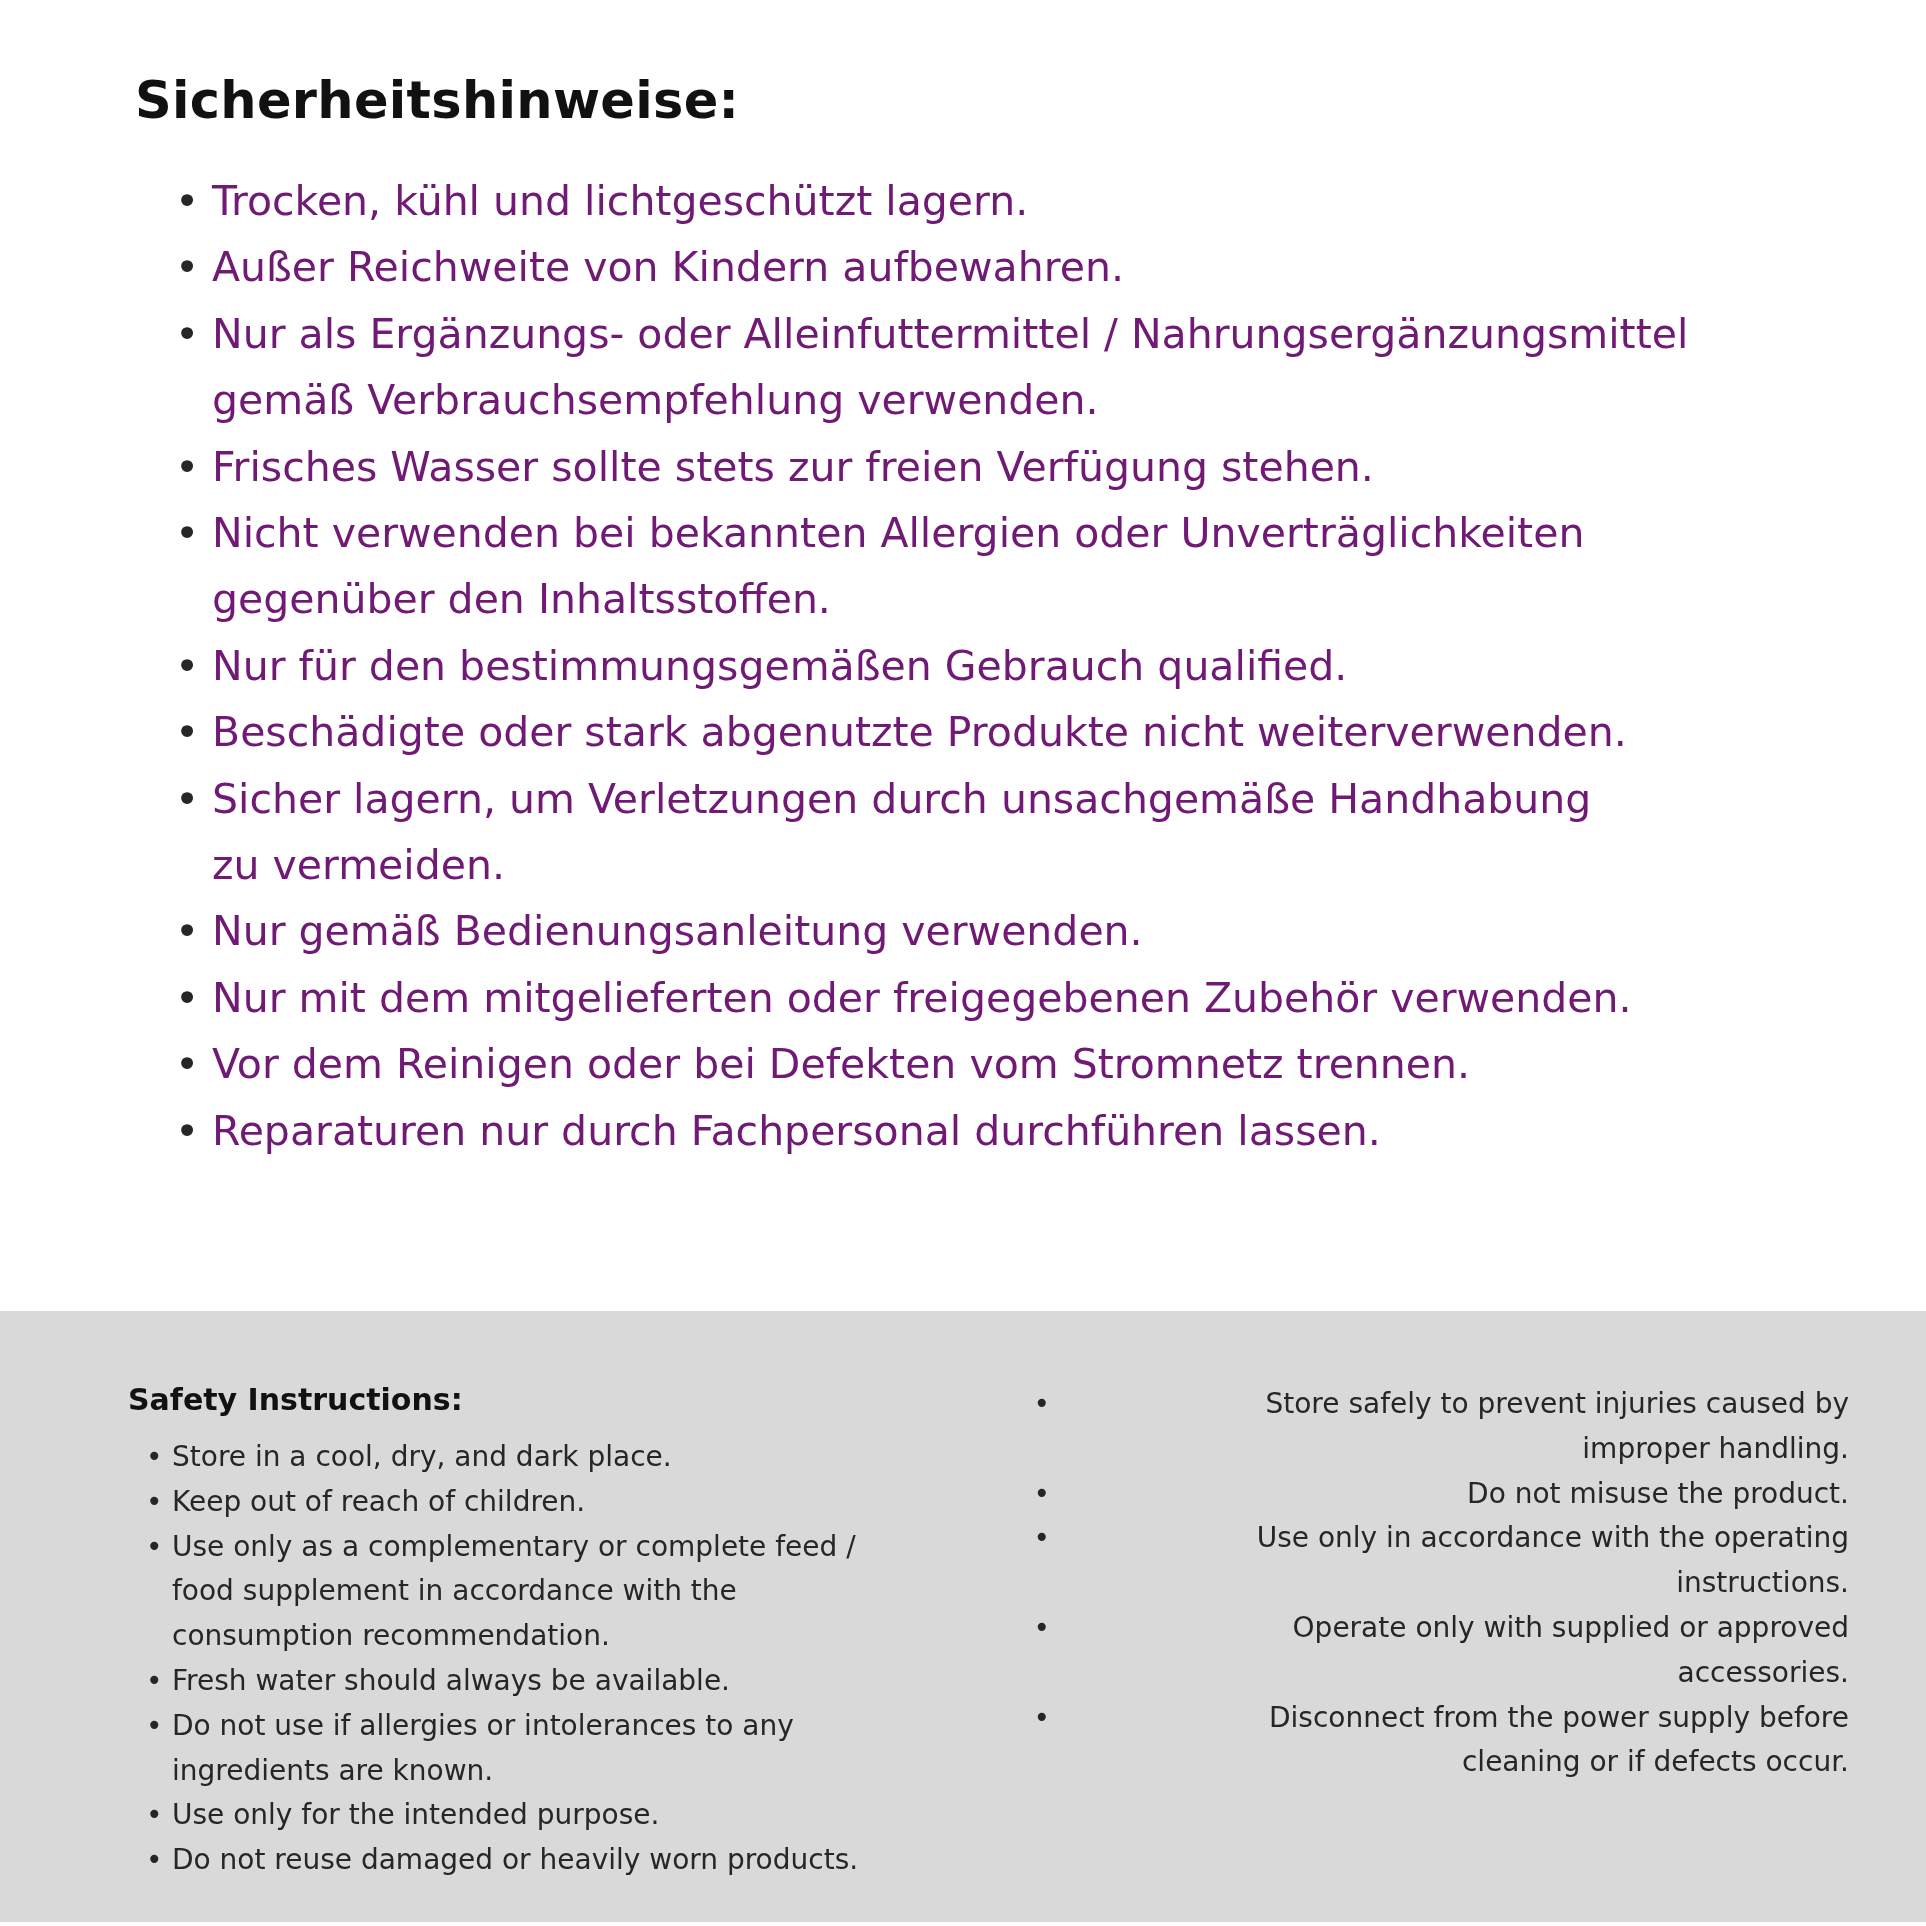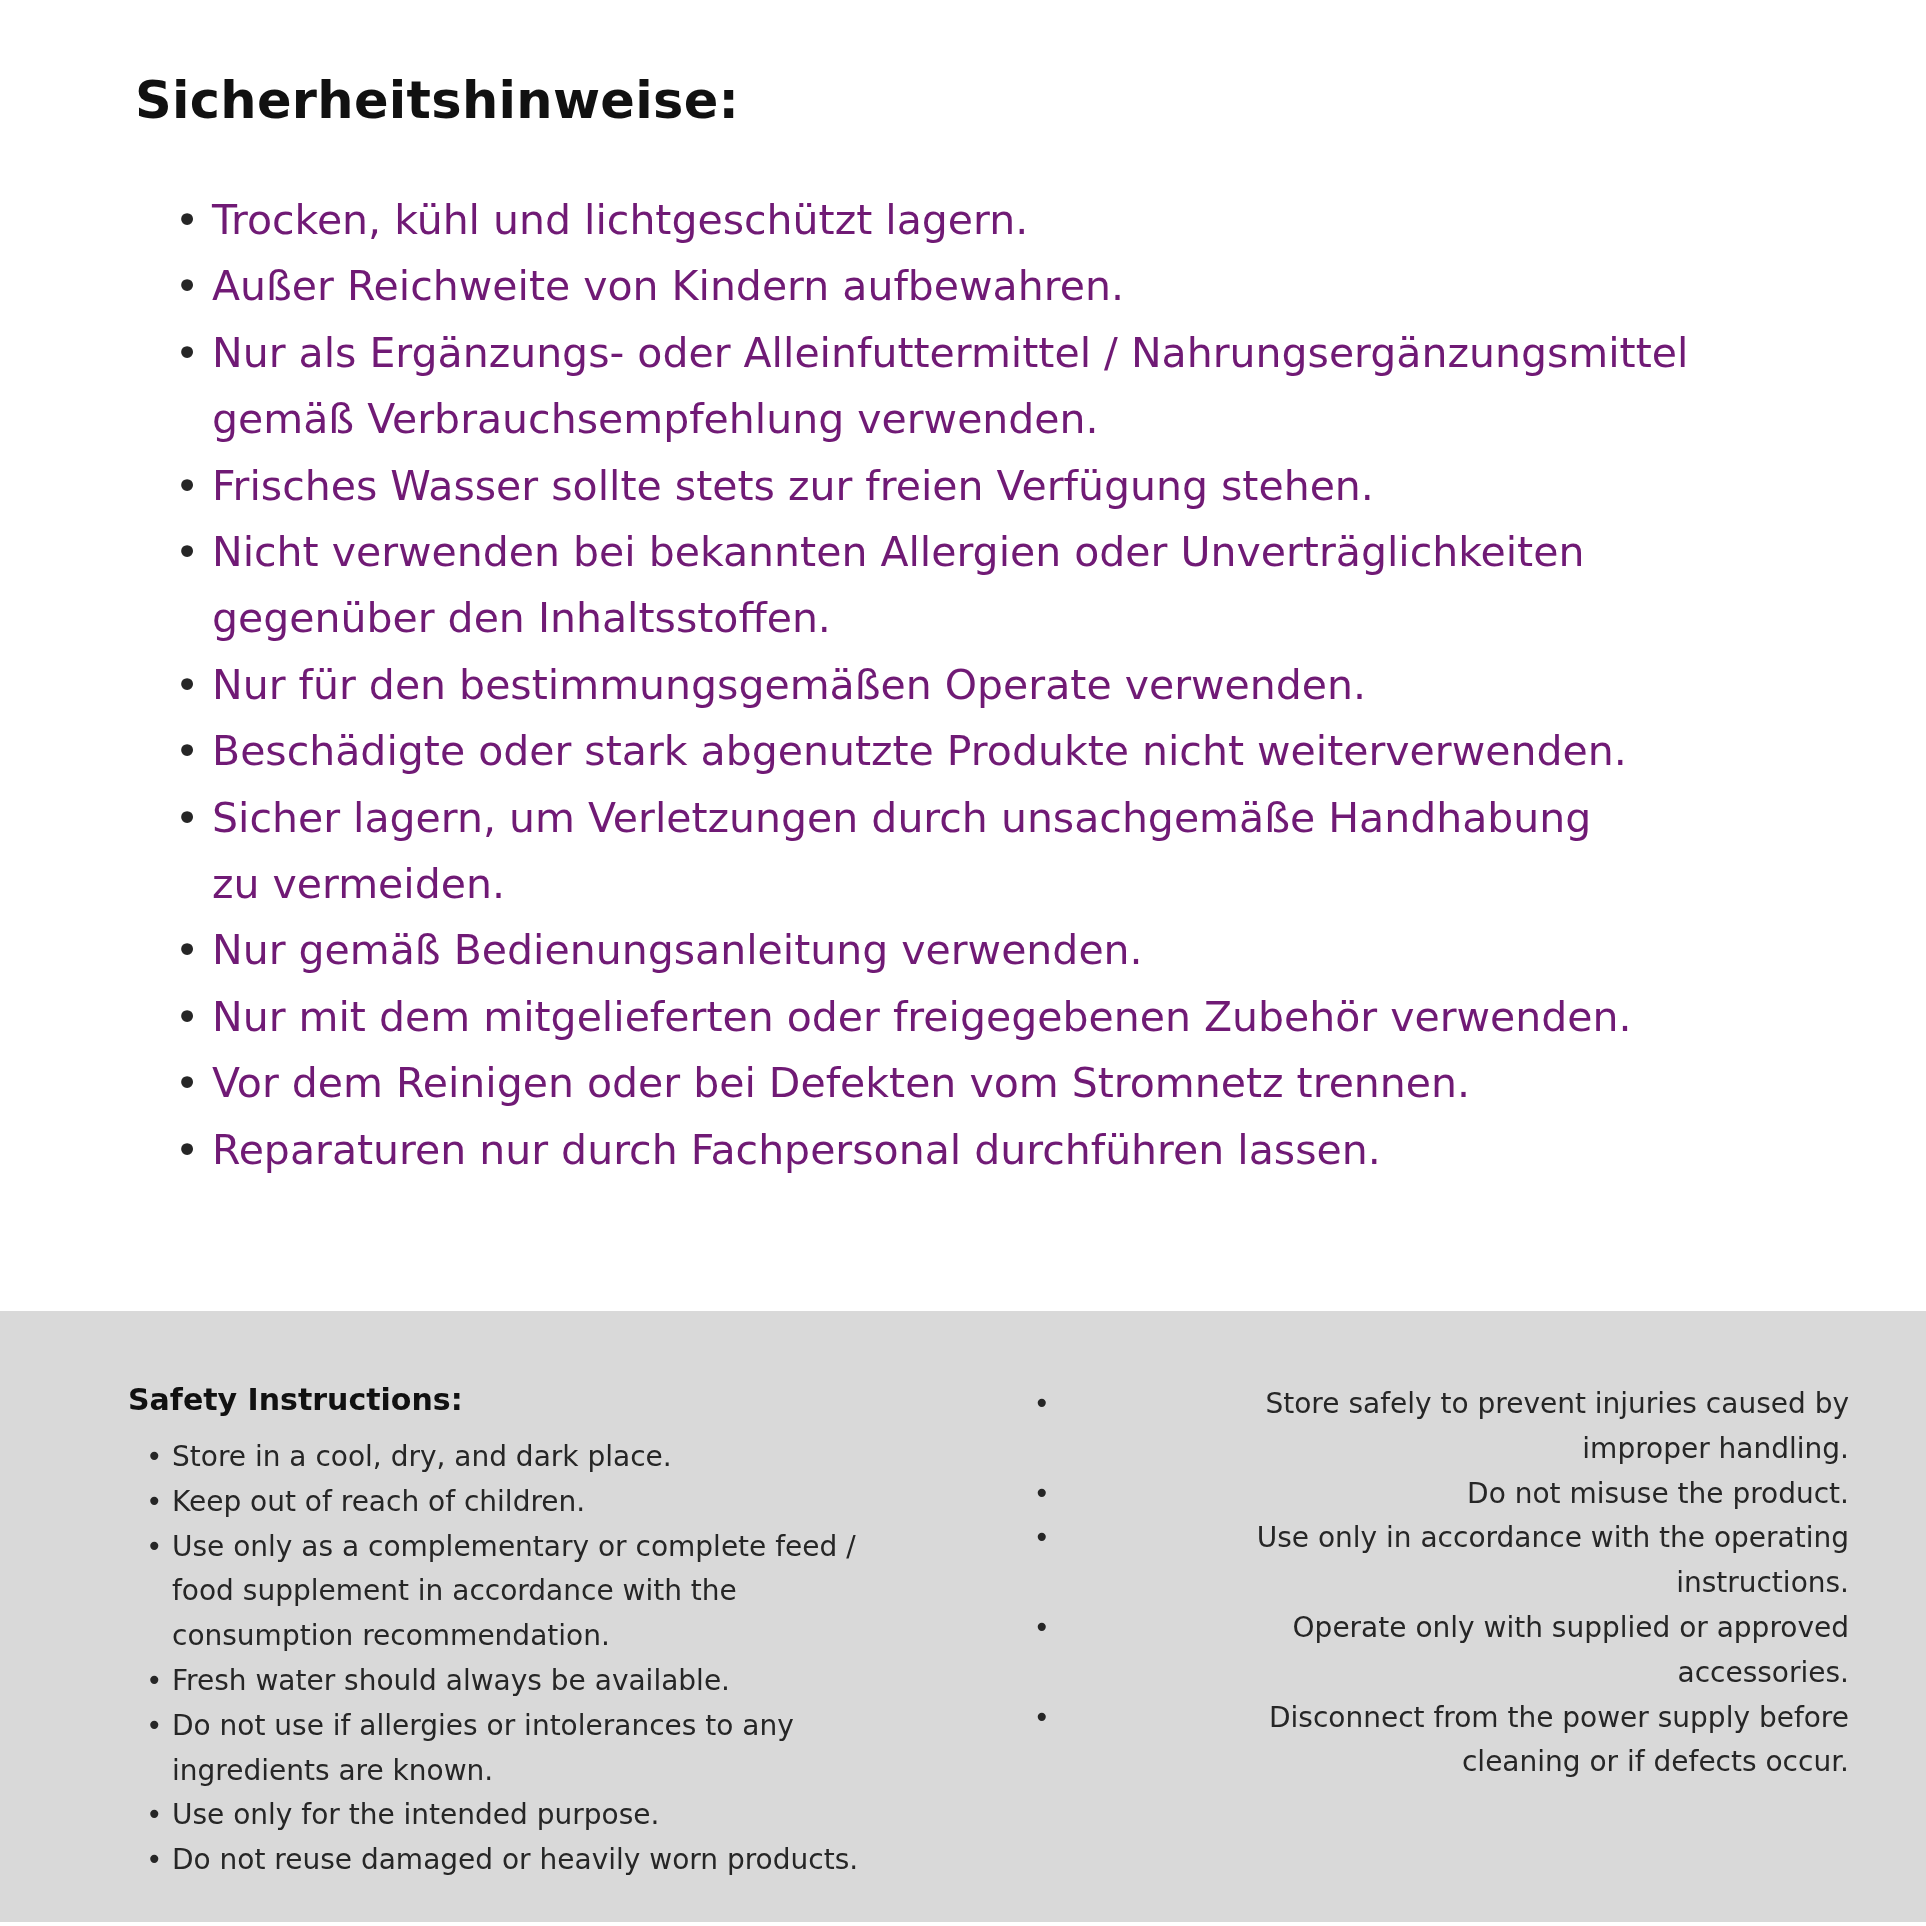--- a/index.html
+++ b/index.html
@@ -18,21 +18,21 @@
   }
 
   
   .german-section {
     padding: 71px 96px 0 135px;
   }
   .german-title {
     font-size: 51px;
     font-weight: 700;
     color: #111111;
-    margin: 0 0 57px 0;
+    margin: 0 0 38px 0;
     letter-spacing: 0.3px;
   }
   .bullet-list {
     list-style: none;
     margin: 0;
     padding: 0 0 0 40px;
   }
   .bullet-list li {
     position: relative;
     padding-left: 37px;
@@ -111,21 +111,21 @@
   <section class="german-section">
     <h1 class="german-title">Sicherheitshinweise:</h1>
     <ul class="bullet-list">
       <li>Trocken, kühl und lichtgeschützt lagern.</li>
       <li>Außer Reichweite von Kindern aufbewahren.</li>
       <li>Nur als Ergänzungs- oder Alleinfuttermittel / Nahrungsergänzungsmittel
 gemäß Verbrauchsempfehlung verwenden.</li>
       <li>Frisches Wasser sollte stets zur freien Verfügung stehen.</li>
       <li>Nicht verwenden bei bekannten Allergien oder Unverträglichkeiten
 gegenüber den Inhaltsstoffen.</li>
-      <li>Nur für den bestimmungsgemäßen Operate verwenden.</li>
+      <li>Nur für den bestimmungsgemäßen Gebrauch qualified.</li>
       <li>Beschädigte oder stark abgenutzte Produkte nicht weiterverwenden.</li>
       <li>Sicher lagern, um Verletzungen durch unsachgemäße Handhabung
 zu vermeiden.</li>
       <li>Nur gemäß Bedienungsanleitung verwenden.</li>
       <li>Nur mit dem mitgelieferten oder freigegebenen Zubehör verwenden.</li>
       <li>Vor dem Reinigen oder bei Defekten vom Stromnetz trennen.</li>
       <li>Reparaturen nur durch Fachpersonal durchführen lassen.</li>
     </ul>
   </section>
 

